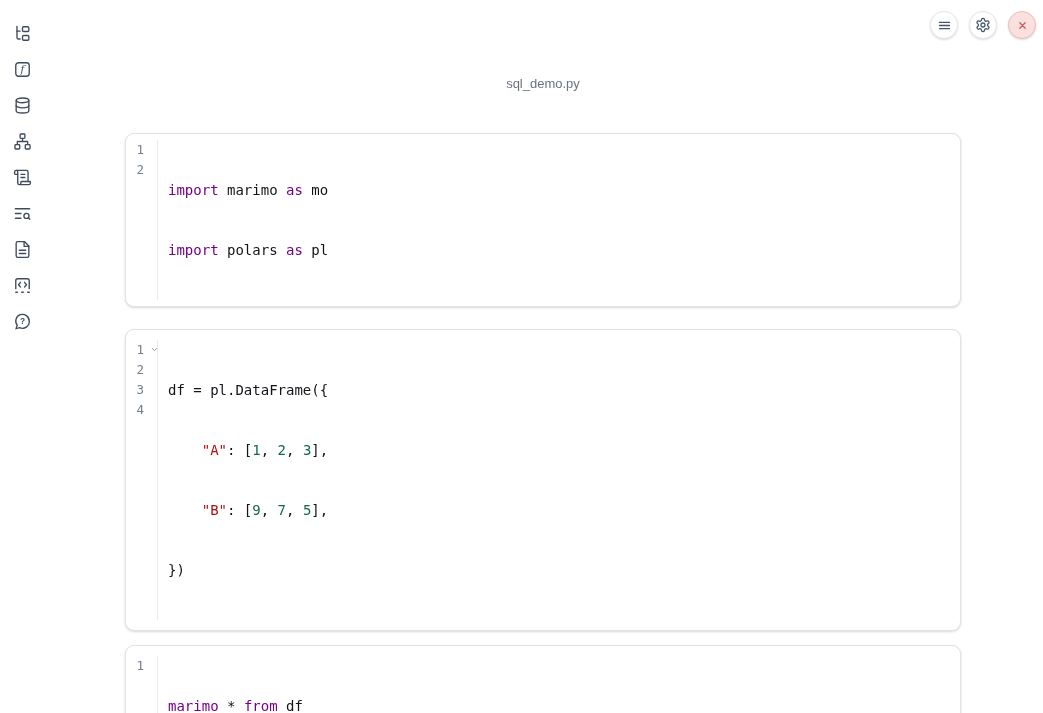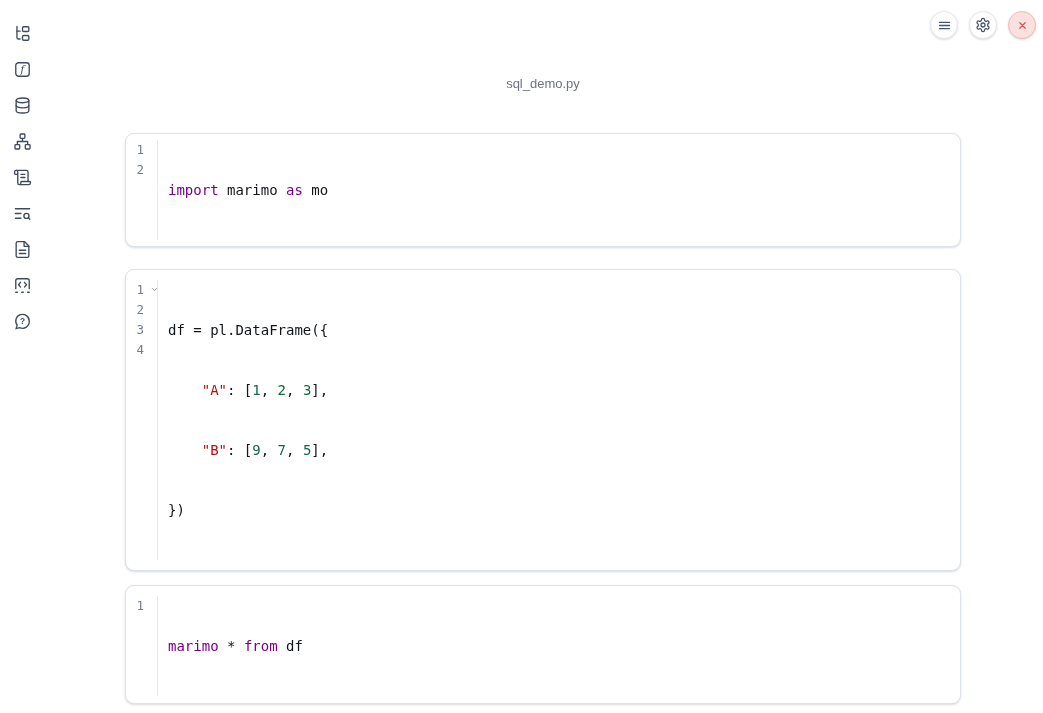--- a/index.html
+++ b/index.html
@@ -138,20 +138,21 @@
   <h1 class="filename">sql_demo.py</h1>
 
   <section class="cell cell1">
     <div class="code-block">
       <div class="gutter-col">
         <div class="gnum">1</div>
         <div class="gnum">2</div>
       </div>
       <div class="code-col">
         <div><span class="kw">import</span><span> marimo </span><span class="kw">as</span><span> mo</span></div>
+        <div><span class="kw">import</span><span> polars </span><span class="kw">as</span><span> pl</span></div>
       </div>
     </div>
   </section>
 
   <section class="cell cell2">
     <div class="code-block">
       <div class="gutter-col">
         <div class="gnum">
           <span>1</span>
           <span class="fold-caret">

